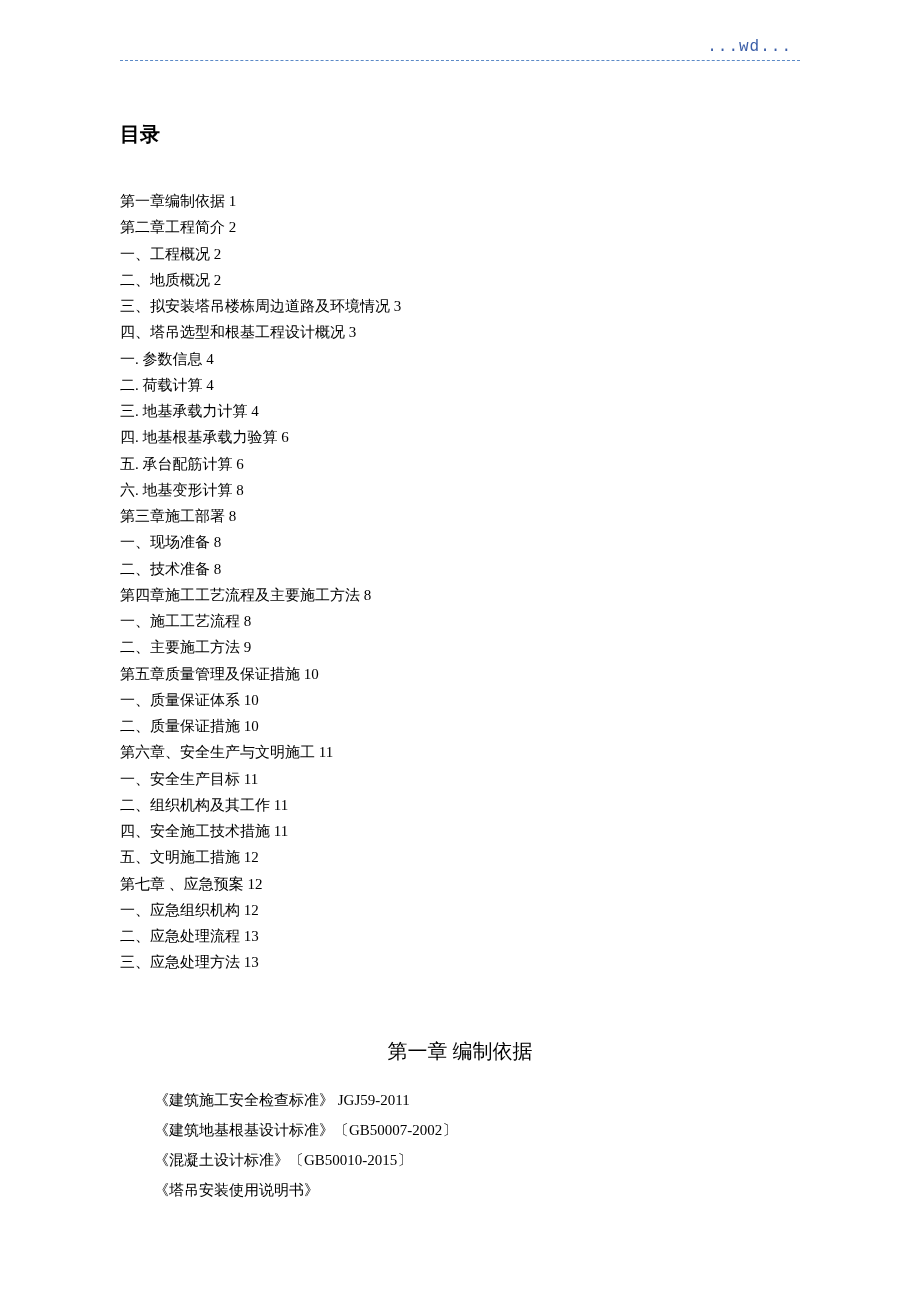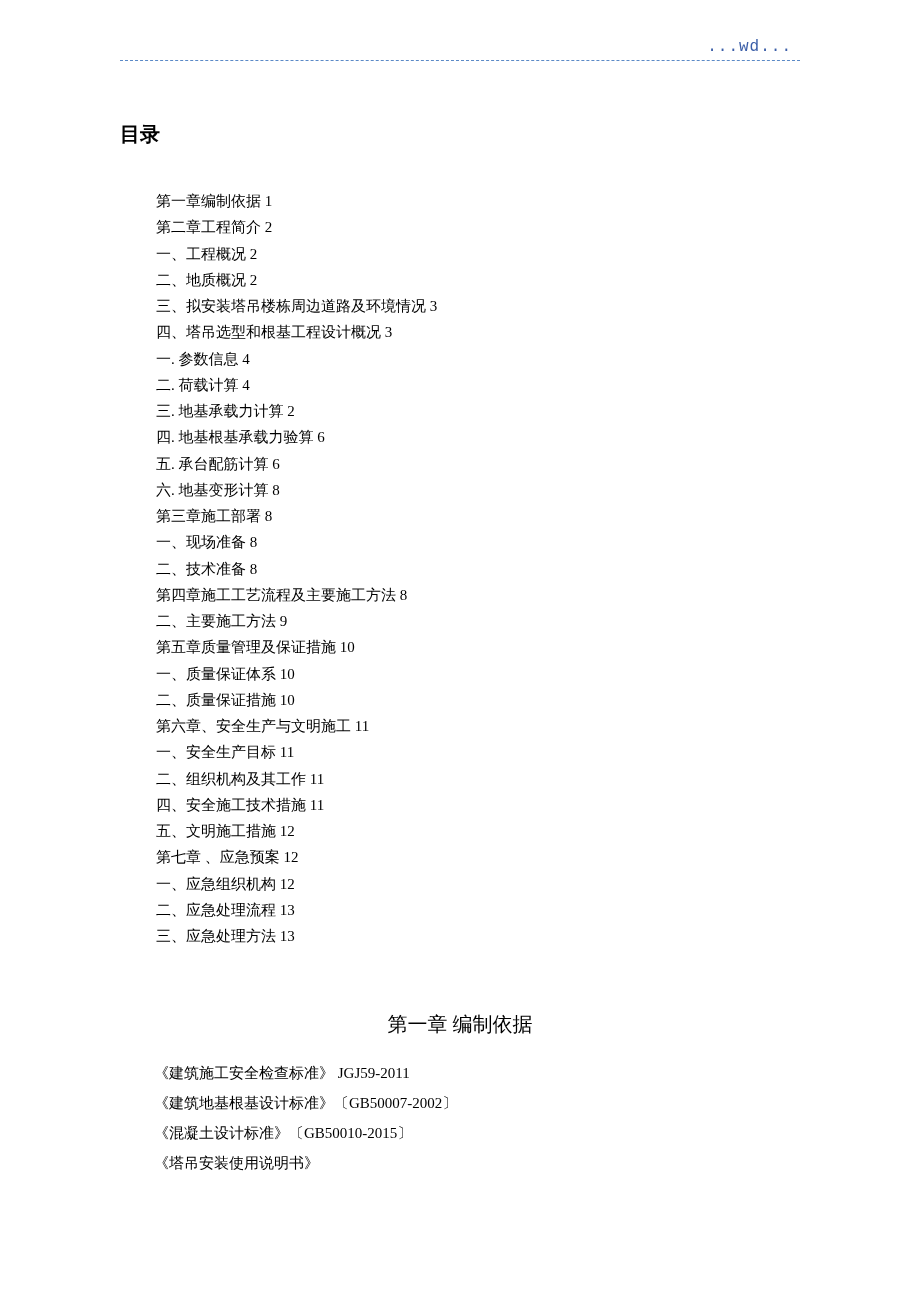--- a/index.html
+++ b/index.html
@@ -36,21 +36,20 @@
     font-weight: bold;
     margin-bottom: 40px;
     font-family: "SimSun", "宋体", serif;
   }
   .toc {
     line-height: 1.75;
     font-size: 15px;
   }
   .toc-item {
     white-space: nowrap;
-    margin-left: 36px;
   }
   .toc-item.bold {
     font-weight: normal;
   }
   .chapter-title {
     text-align: center;
     font-size: 20px;
     font-weight: normal;
     margin-top: 62px;
     margin-bottom: 20px;
@@ -77,28 +76,29 @@
 
   <div class="toc" id="toc">
       <div class="toc-item">第一章编制依据 1</div>
       <div class="toc-item">第二章工程简介 2</div>
       <div class="toc-item">一、工程概况 2</div>
       <div class="toc-item">二、地质概况 2</div>
       <div class="toc-item">三、拟安装塔吊楼栋周边道路及环境情况 3</div>
       <div class="toc-item">四、塔吊选型和根基工程设计概况 3</div>
       <div class="toc-item">一. 参数信息 4</div>
       <div class="toc-item">二. 荷载计算 4</div>
-      <div class="toc-item">三. 地基承载力计算 2</div>
+      <div class="toc-item">三. 地基承载力计算 4</div>
       <div class="toc-item">四. 地基根基承载力验算 6</div>
       <div class="toc-item">五. 承台配筋计算 6</div>
       <div class="toc-item">六. 地基变形计算 8</div>
       <div class="toc-item">第三章施工部署 8</div>
       <div class="toc-item">一、现场准备 8</div>
       <div class="toc-item">二、技术准备 8</div>
       <div class="toc-item">第四章施工工艺流程及主要施工方法 8</div>
+      <div class="toc-item">一、施工工艺流程 8</div>
       <div class="toc-item">二、主要施工方法 9</div>
       <div class="toc-item">第五章质量管理及保证措施 10</div>
       <div class="toc-item">一、质量保证体系 10</div>
       <div class="toc-item">二、质量保证措施 10</div>
       <div class="toc-item bold">第六章、安全生产与文明施工 11</div>
       <div class="toc-item">一、安全生产目标 11</div>
       <div class="toc-item">二、组织机构及其工作 11</div>
       <div class="toc-item">四、安全施工技术措施 11</div>
       <div class="toc-item">五、文明施工措施 12</div>
       <div class="toc-item bold">第七章 、应急预案 12</div>

